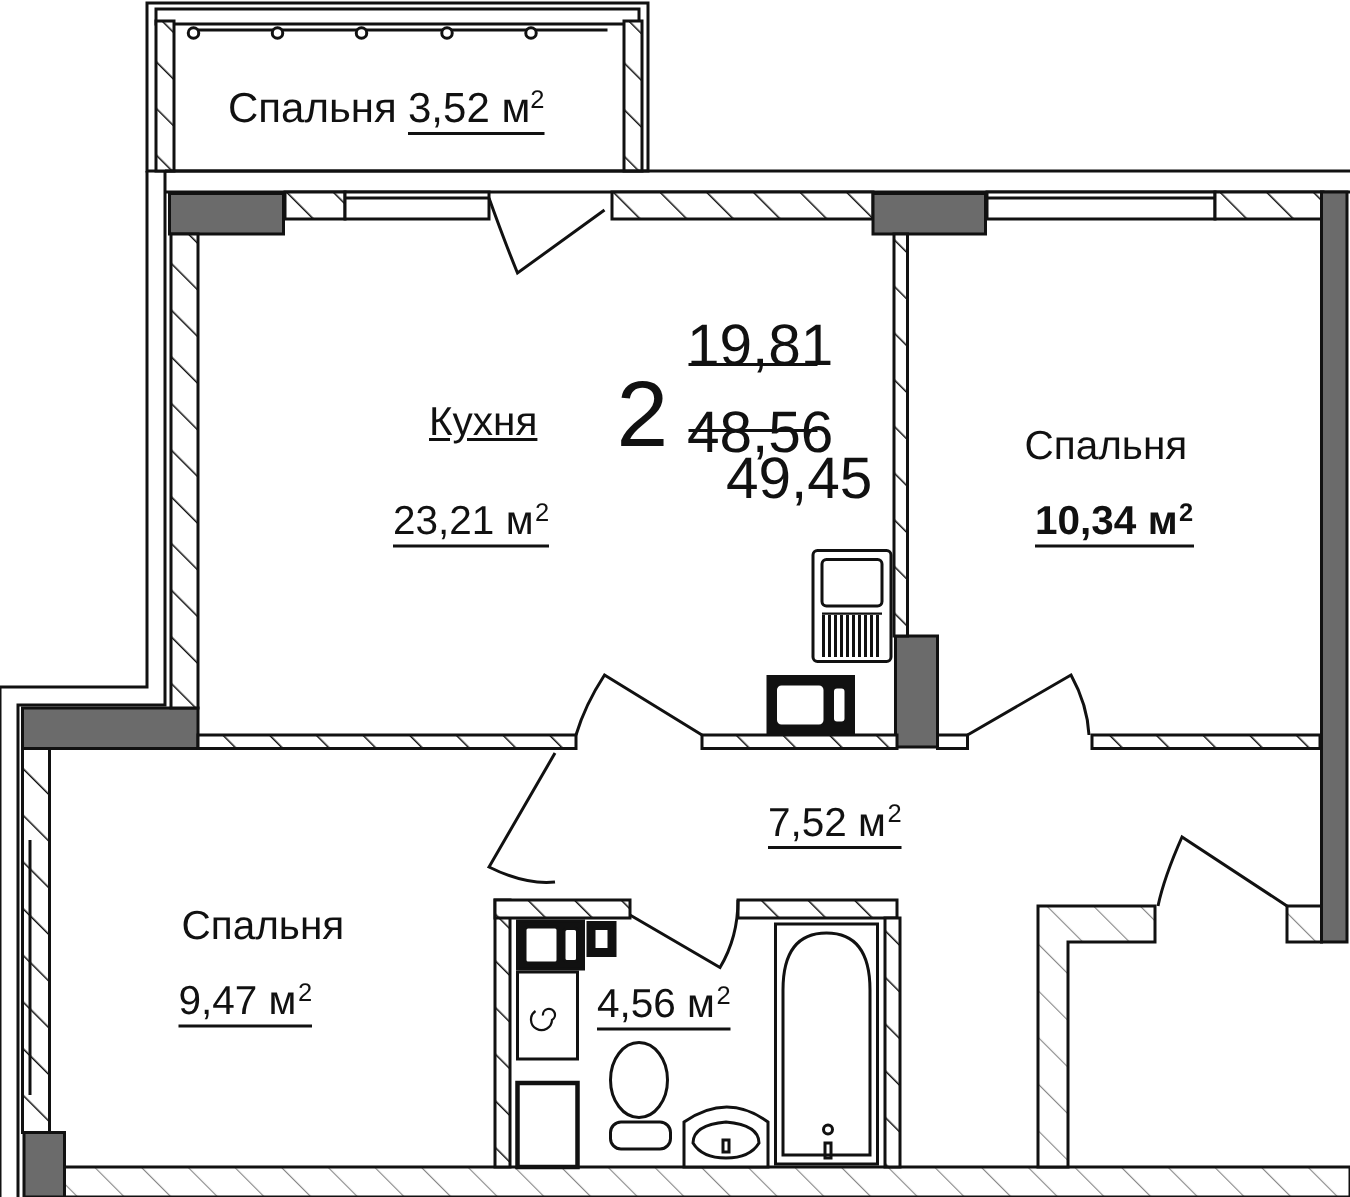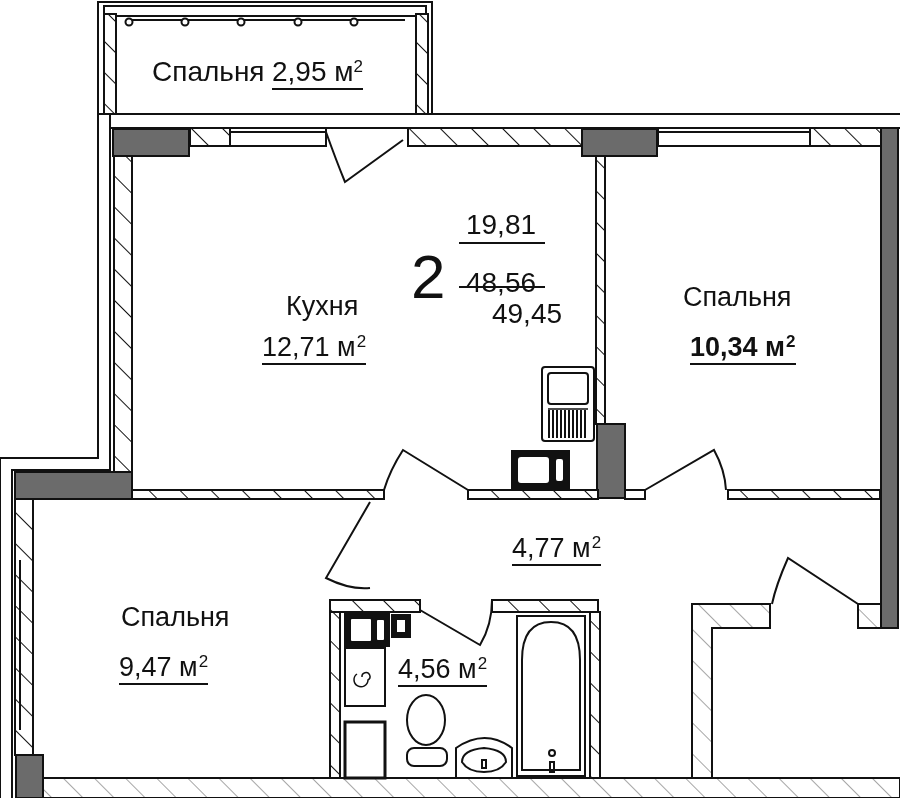--- a/index.html
+++ b/index.html
@@ -5,21 +5,21 @@
     html, body { margin: 0; padding: 0; background: #ffffff; }
     body { width: 900px; height: 798px; overflow: hidden; position: relative;
            font-family: "Liberation Sans", sans-serif; color: #111; }
     #plan { position: absolute; left: 0; top: 0; width: 900px; height: 798px; }
     .label { position: absolute; font-family: "Liberation Sans", sans-serif;
              color: #111; white-space: nowrap; line-height: 1; }
     .room-name { font-size: 27px; text-align: center; }
     .area { font-size: 27px; text-align: center; border-bottom: 2px solid #111; padding-bottom: 2px; }
     .area sup { font-size: 17px; vertical-align: 9px; margin-left: 1px; }
     .apt-num { font-size: 62px; }
-    .apt-area { font-size: 28px; text-align: center; width: 86px; }
+    .apt-area { font-size: 39px; text-align: center; width: 86px; }
     .apt-rule { position: absolute; height: 2px; background: #111; width: 86px; }
   </style>
 </head>
 <body>
 
 <svg id="plan" viewBox="0 0 900 798" xmlns="http://www.w3.org/2000/svg">
   <defs>
     <pattern id="hatch" patternUnits="userSpaceOnUse" width="22" height="22" patternTransform="rotate(-45)">
       <rect width="22" height="22" fill="#fff"></rect>
       <line x1="0" y1="0" x2="0" y2="22" stroke="#111" stroke-width="2"></line>
@@ -160,28 +160,28 @@
       <circle cx="552" cy="753" r="3"></circle>
       <rect x="550" y="762" width="4" height="10"></rect>
     </g>
   </g>
 </svg>
 
 <div class="label room-name" style="left:152px; top:58px; font-size:28px;">
   <span>Спальня</span>
 </div>
 <div class="label" style="left:272px; top:58px; font-size:28px; border-bottom:2px solid #111; padding-bottom:2px;">
-  <span>2,95</span> <span>м</span><sup style="font-size:17px; vertical-align:9px;">2</sup>
-</div>
-
-<div class="label room-name" style="left:286px; top:293px;">
+  <span>3,52</span> <span>м</span><sup style="font-size:17px; vertical-align:9px;">2</sup>
+</div>
+
+<div class="label room-name" style="left:286px; top:268px;text-decoration:underline;">
   <span>Кухня</span>
 </div>
 <div class="label area" style="left:262px; top:333px;">
-  <span>12,71</span> <span>м</span><sup>2</sup>
+  <span>23,21</span> <span>м</span><sup>2</sup>
 </div>
 
 <div class="label apt-num" style="left:411px; top:246px;">
   <span>2</span>
 </div>
 <div class="label apt-area" style="left:458px; top:211px;">
   <span>19,81</span>
 </div>
 <div class="apt-rule" style="left:459px; top:242px;"></div>
 <div class="label apt-area" style="left:458px; top:269px;">
@@ -193,21 +193,21 @@
 </div>
 
 <div class="label room-name" style="left:683px; top:284px;">
   <span>Спальня</span>
 </div>
 <div class="label area" style="left:690px; top:333px;font-weight:bold;">
   <span>10,34</span> <span>м</span><sup>2</sup>
 </div>
 
 <div class="label area" style="left:512px; top:534px;">
-  <span>4,77</span> <span>м</span><sup>2</sup>
+  <span>7,52</span> <span>м</span><sup>2</sup>
 </div>
 
 <div class="label room-name" style="left:121px; top:604px;">
   <span>Спальня</span>
 </div>
 <div class="label area" style="left:119px; top:653px;">
   <span>9,47</span> <span>м</span><sup>2</sup>
 </div>
 
 <div class="label area" style="left:398px; top:655px;">

